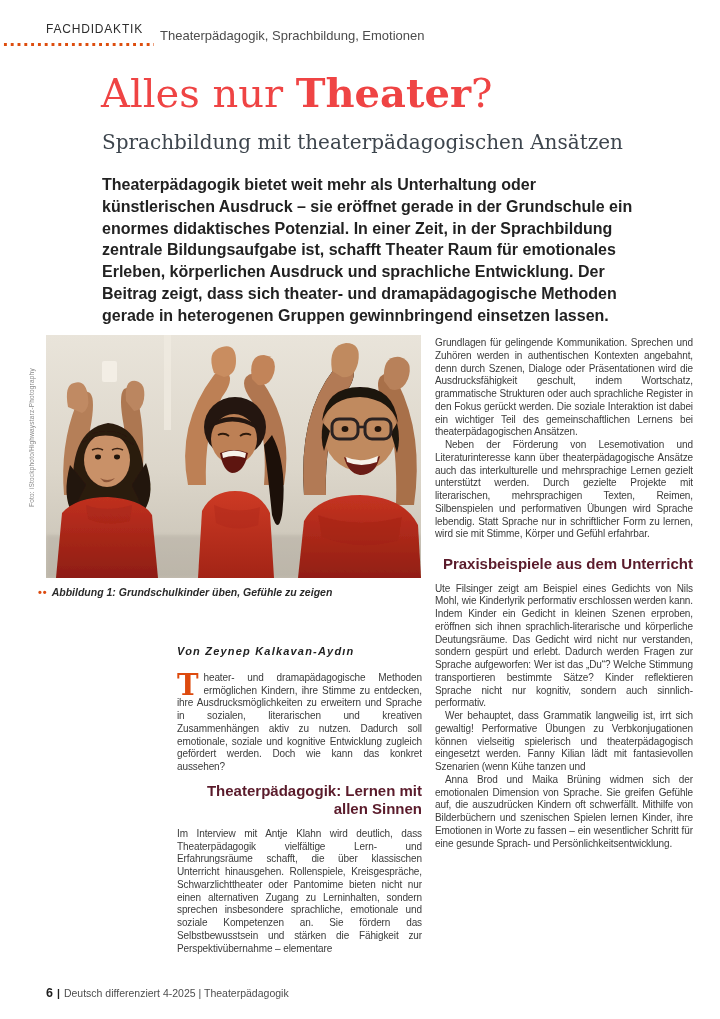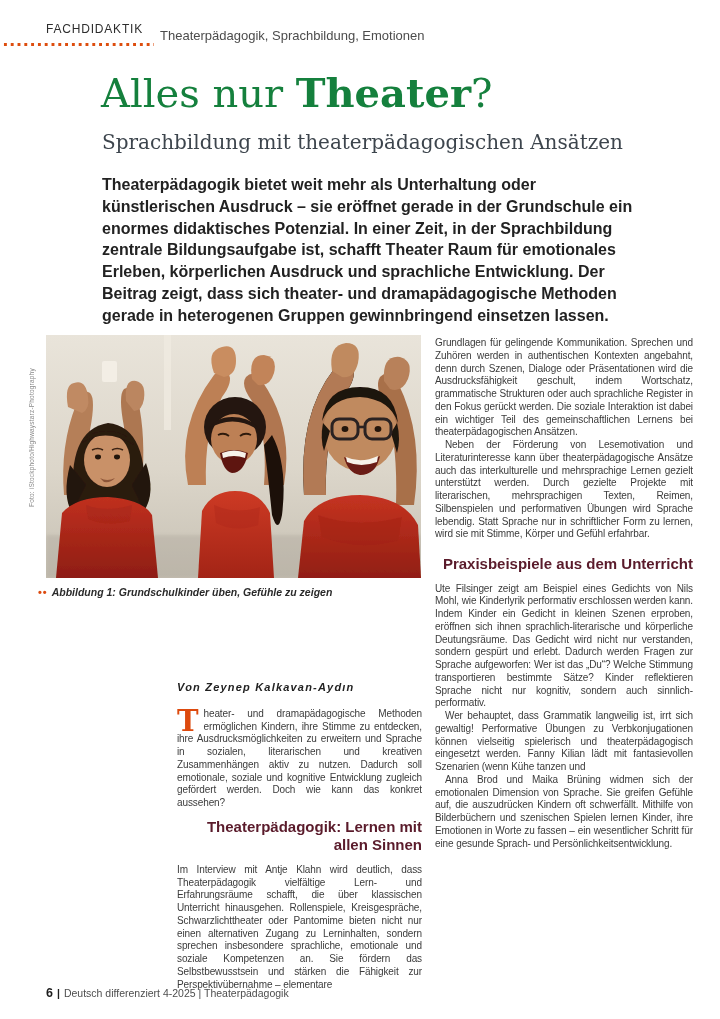--- a/index.html
+++ b/index.html
@@ -23,21 +23,21 @@
   }
   .kicker-topics {
     position:absolute; left:160px; top:28px;
     font-size:13px; color:#4c4c4c;
   }
 
   
   .title {
     position:absolute; left:101px; top:70px;
     font-family:"DejaVu Serif", serif;
-    font-size:40px; line-height:46px; color:#15803d; font-weight:normal;
+    font-size:40px; line-height:46px; color:#ef4444; font-weight:normal;
   }
   .title .t-bold { font-weight:bold; }
   .subtitle {
     position:absolute; left:102px; top:130px;
     font-family:"DejaVu Serif", serif;
     font-size:20px; color:#3d454d;
   }
   .intro {
     position:absolute; left:102px; top:174px; width:532px;
     font-size:16px; line-height:21.8px; font-weight:bold; color:#222222;
@@ -67,21 +67,21 @@
   
   .col { position:absolute; font-size:10px; line-height:12.75px; color:#3b3b3b;
          text-align:justify; letter-spacing:-0.1px; hyphens:auto; }
   .col p { margin:0; }
   .left-col  { left:177px; top:645px; width:245px; }
   .right-col { left:435px; top:337px; width:258px; }
   .indent { text-indent:10px; }
 
   .byline {
     font-size:11px; font-weight:bold; font-style:italic; letter-spacing:1.2px;
-    color:#222; margin-bottom:14px; text-align:left;margin-top:36px;
+    color:#222; margin-bottom:14px; text-align:left;
   }
   .lead { margin-bottom:0; }
   .dropcap {
     float:left; color:#dd4a0e; font-weight:bold;
     font-family:"DejaVu Serif", serif;
     font-size:29px; line-height:24px; margin:1px 5px 0 0;
   }
   h2.sec {
     font-size:15px; line-height:18.5px; font-weight:bold; color:#5a1b2b;
     margin:14px 0 9px 0; text-align:right; letter-spacing:0;

